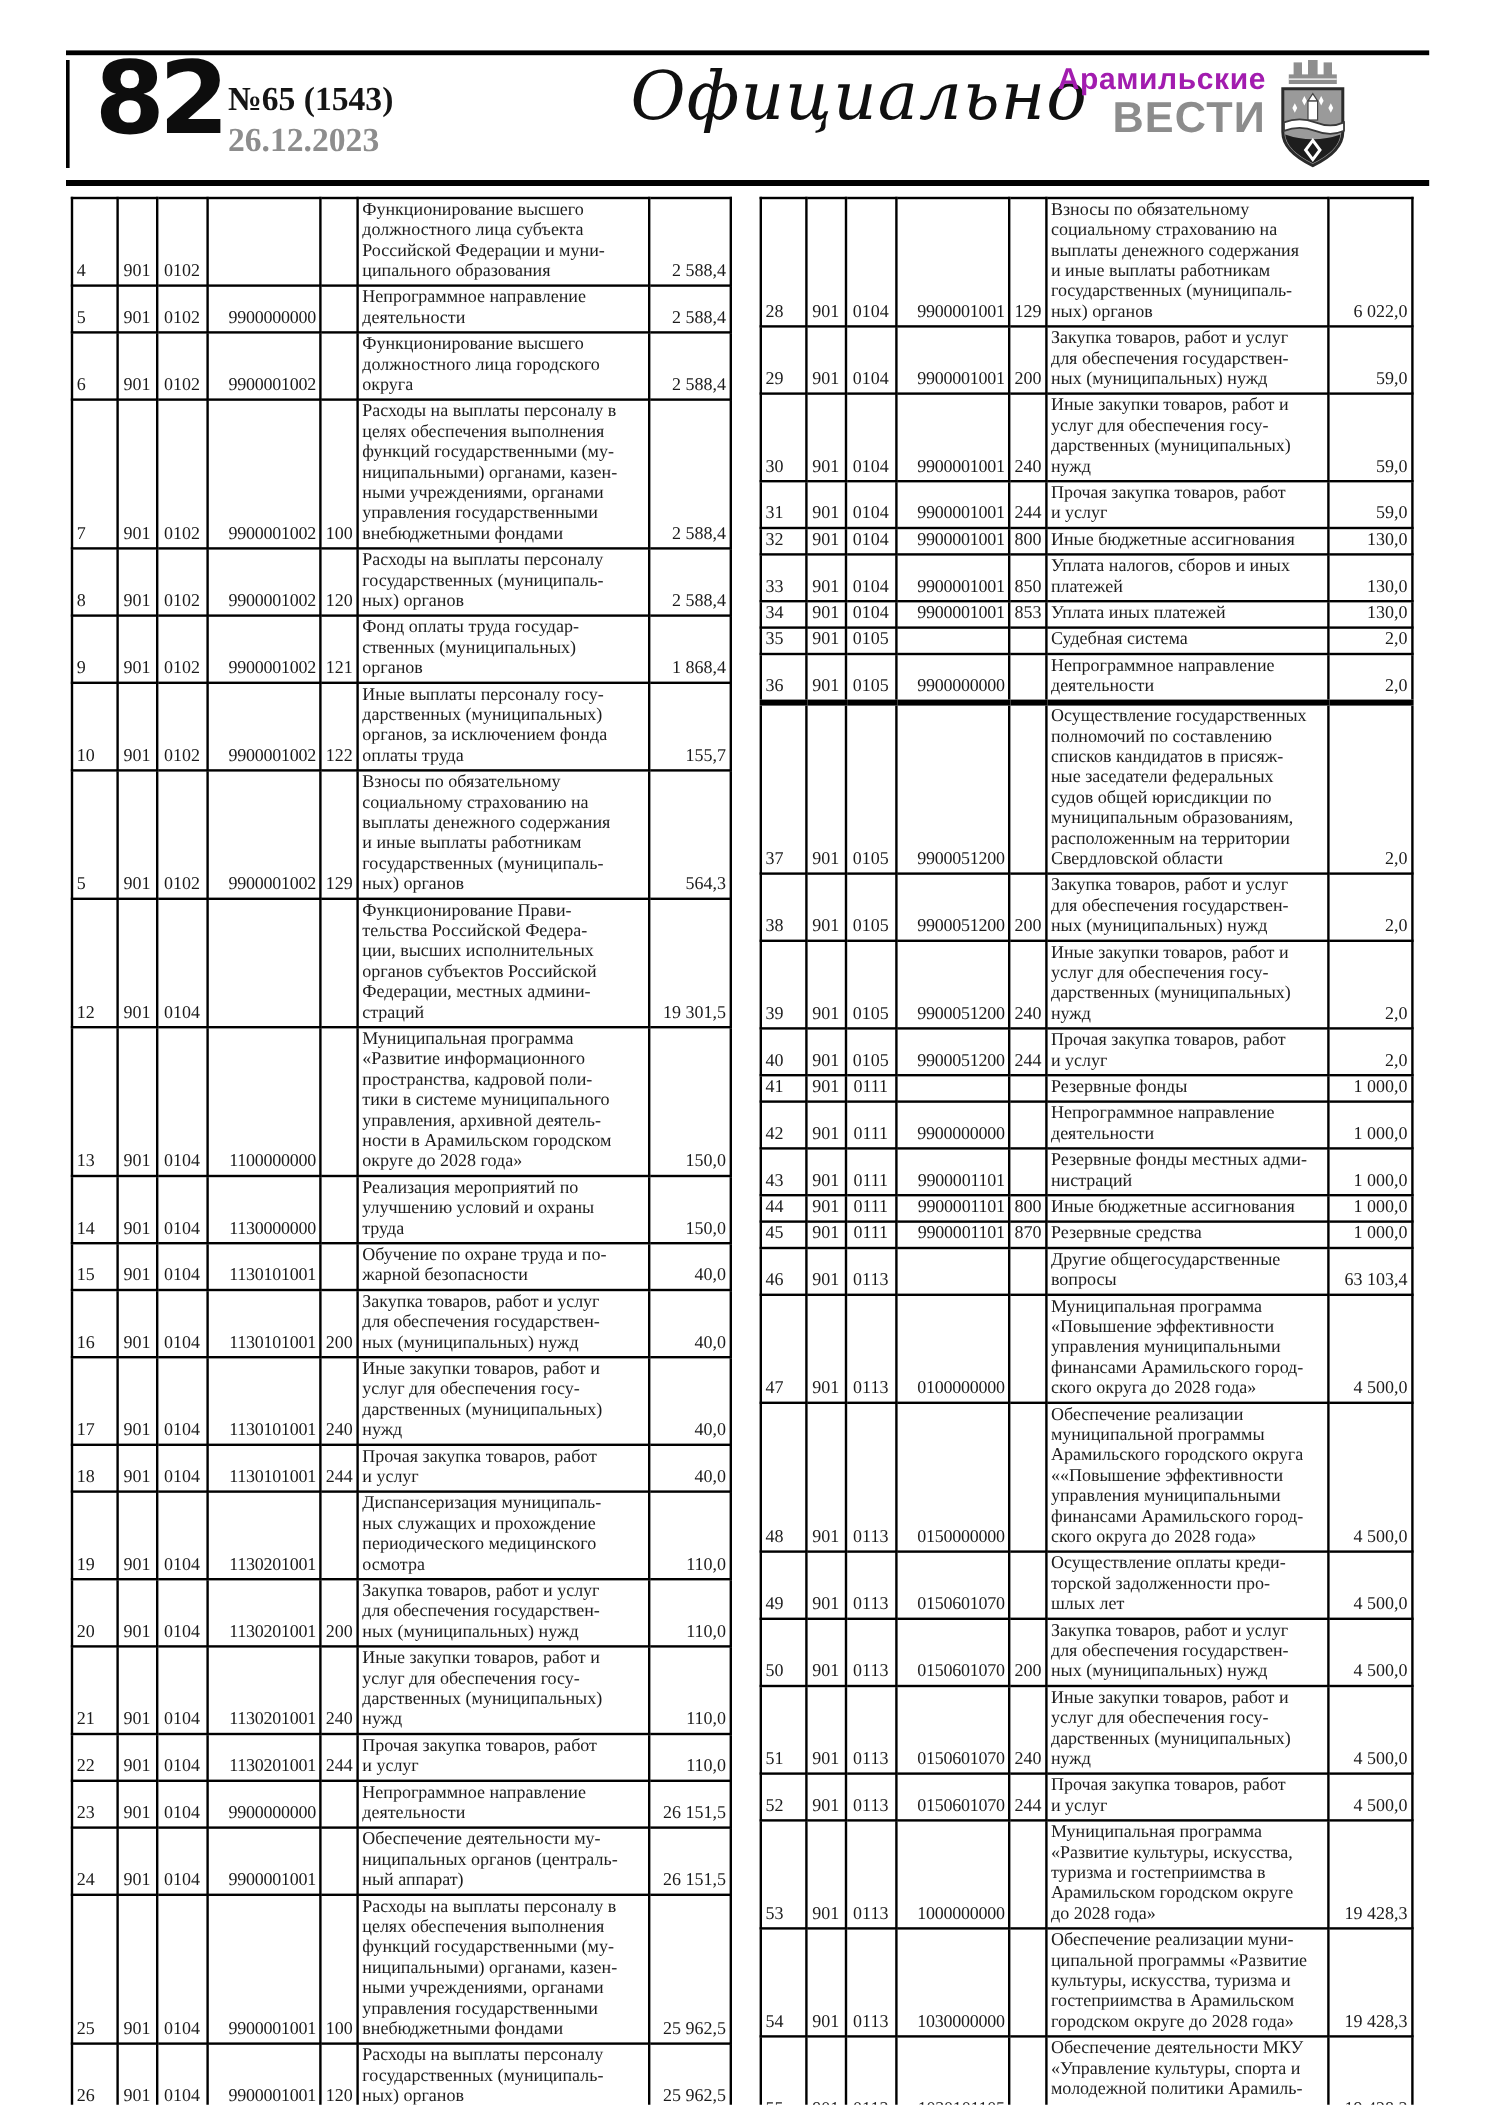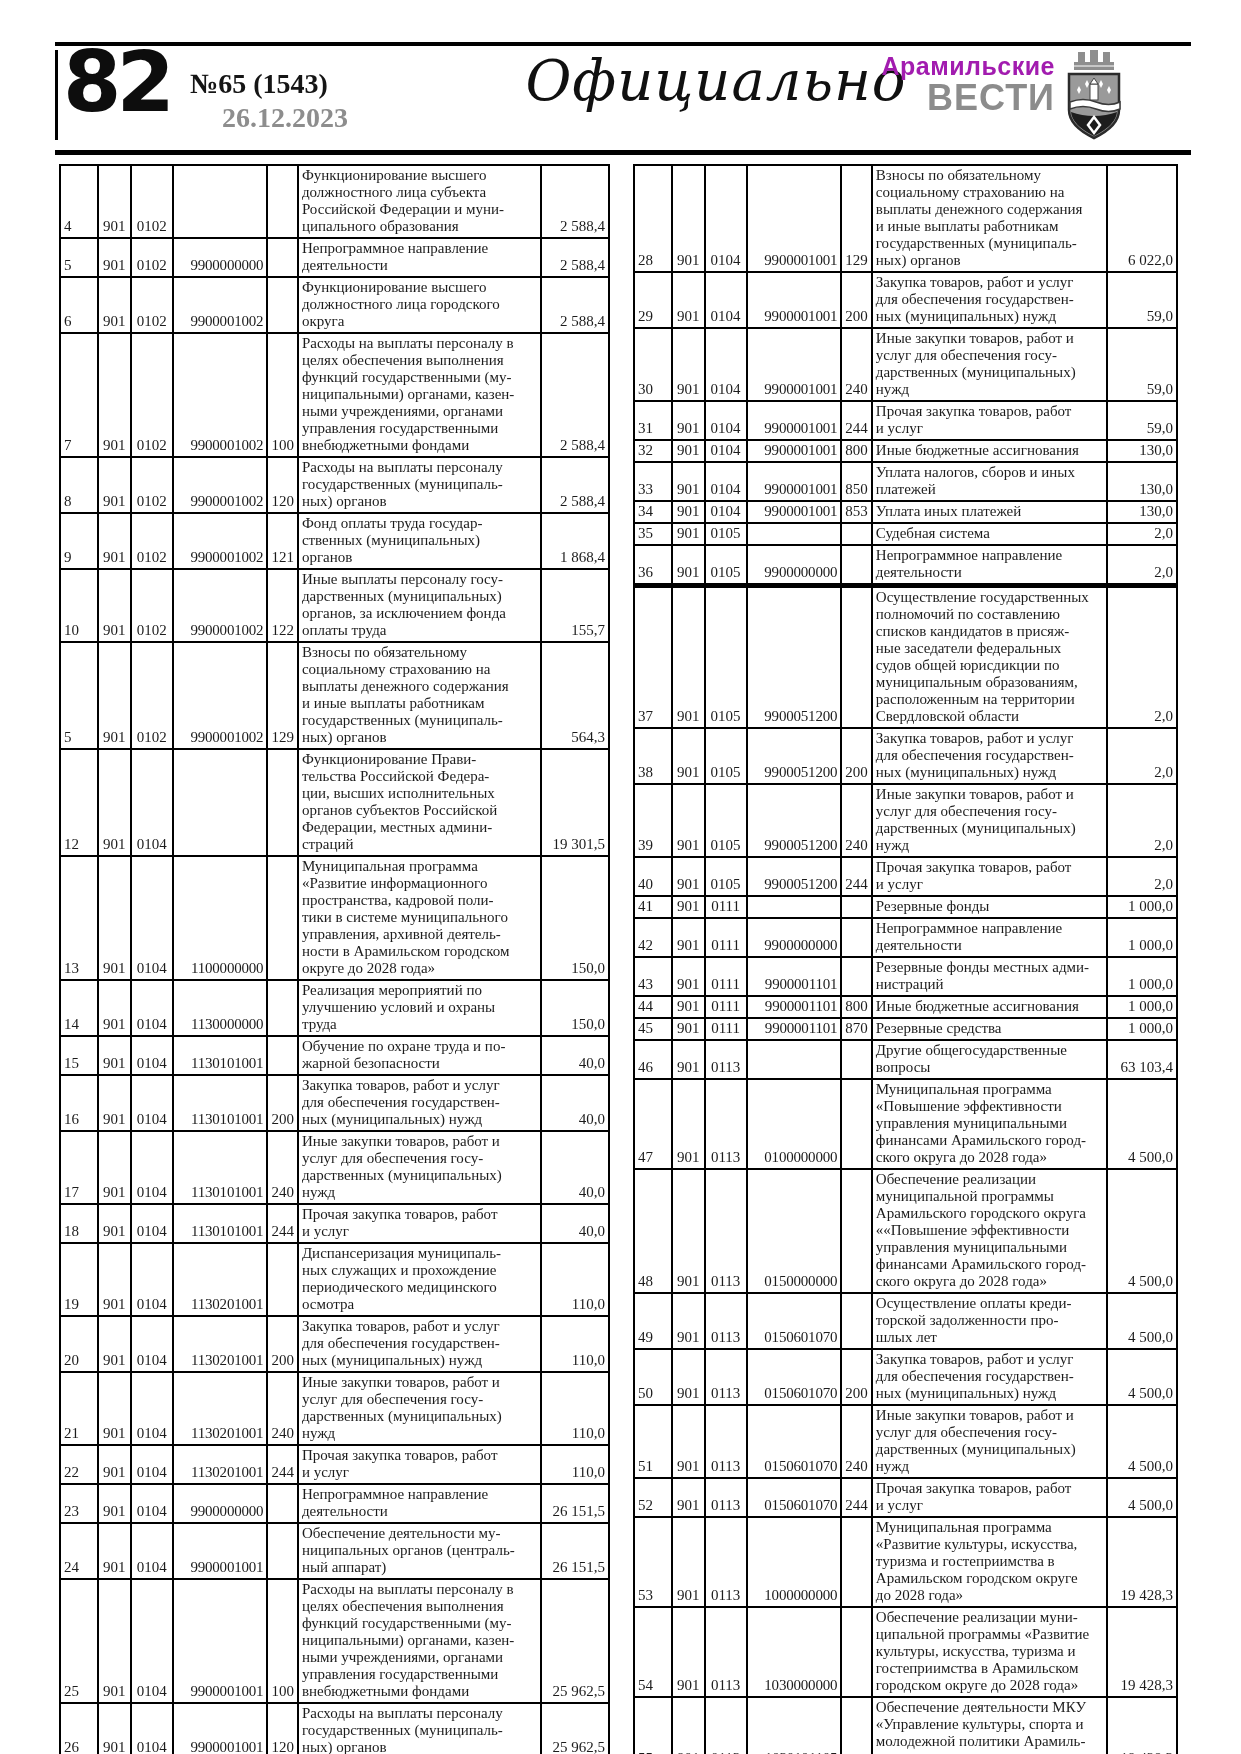--- a/index.html
+++ b/index.html
@@ -8,27 +8,27 @@
     width:1241px; height:1754px; overflow:hidden; position:relative;
     font-family:"Liberation Serif", serif; color:#1b1b1b;
   }
   .page { position:relative; width:100%; height:100%; }
 
   
   .rule-top { height:4px; background:#000; margin:42px 50px 0 55px; }
   .masthead { position:relative; height:100px; margin:0 50px 0 55px; }
   .corner-mark { position:absolute; left:0px; top:4px; width:3px; height:90px; background:#000; }
   .page-num {
-    position:absolute; left:8px; top:-8px;
+    position:absolute; left:24px; top:-8px;
     font-family:"DejaVu Sans", sans-serif; font-weight:900;
     font-size:84px; line-height:1.05; letter-spacing:-5px; color:#0d0d0d;
   }
   .issue-block { position:absolute; left:135px; top:22px; line-height:1.15; }
   .issue { font-size:28px; font-weight:600; color:#151515; }
-  .date  { font-size:28px; font-weight:600; color:#8d8d8d; margin-top:2px;margin-left:32px; }
+  .date  { font-size:28px; font-weight:600; color:#8d8d8d; margin-top:2px; }
   .section-title {
     position:absolute; left:431px; top:2px; width:460px; text-align:center;
     font-family:"DejaVu Serif", serif; font-style:italic; font-weight:500;
     font-size:56px; color:#101010; letter-spacing:1px;
   }
   .brand { position:absolute; right:68px; top:6px; display:flex; align-items:flex-start; gap:10px; }
   .brand-text { text-align:right; font-family:"Liberation Sans", sans-serif; }
   .brand-top { font-size:25px; font-weight:800; color:#a21caf; letter-spacing:0.5px; }
   .brand-bottom { font-size:36px; font-weight:900; color:#8c8c8c; line-height:0.95; letter-spacing:1px; }
   .emblem { width:58px; height:92px; margin-top:-2px; }

